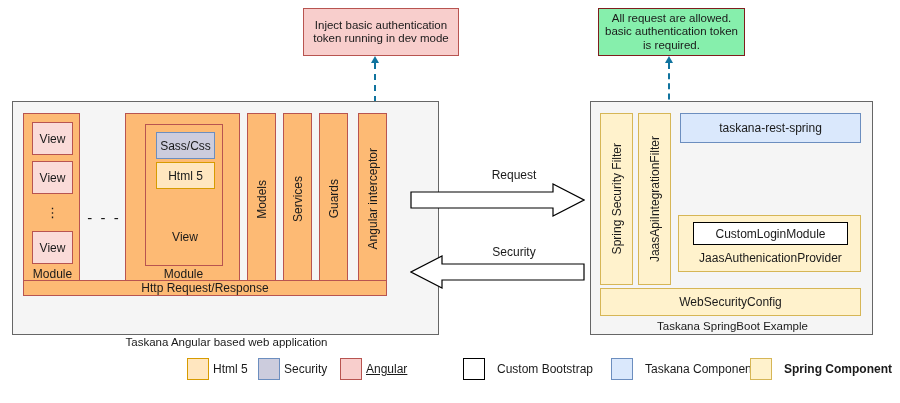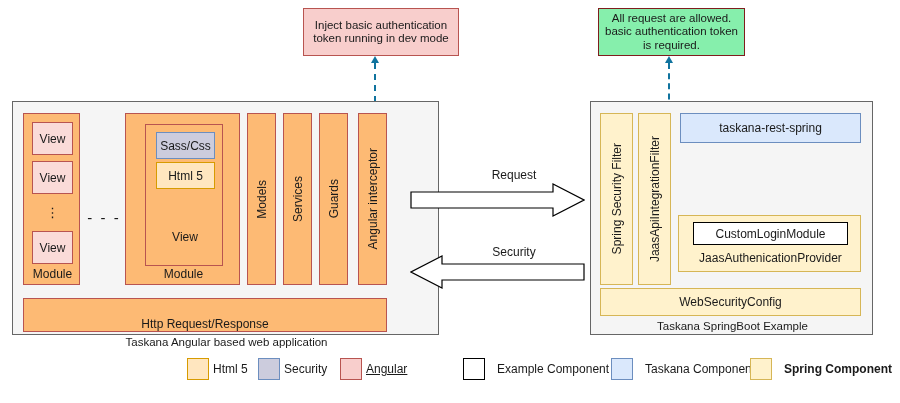--- a/index.html
+++ b/index.html
@@ -121,21 +121,21 @@
   <div class="abs ang ctr" style="left:270px;top:11px;width:29px;height:172px;">
     <span class="vtext f12">Services</span>
   </div>
   <div class="abs ang ctr" style="left:306px;top:11px;width:29px;height:172px;">
     <span class="vtext f12">Guards</span>
   </div>
   <div class="abs ang ctr" style="left:345px;top:11px;width:29px;height:172px;">
     <span class="vtext f12">Angular interceptor</span>
   </div>
 
-  <div class="abs ang ctr f12" style="left:10px;top:196px;width:364px;height:34px;align-items:flex-end;">
+  <div class="abs ang ctr f12" style="left:10px;top:178px;width:364px;height:16px;align-items:flex-end;">
     <span>Http Request/Response</span>
   </div>
 
   <div class="abs ctr panel-caption" style="left:0;top:214px;width:427px;height:20px;margin-top:16px;">
     <span>Taskana Angular based web application</span>
   </div>
 </div>
 
 <div class="abs ctr f12" style="left:440px;top:167px;width:148px;height:16px;">
   <span>Request</span>
@@ -188,20 +188,20 @@
   <div class="abs sw" style="left:187px;top:0;background:#ffe6bf;border:1px solid #d79b00;"></div>
   <div class="abs legend-label" style="left:213px;top:4px;"><span>Html 5</span></div>
 
   <div class="abs sw" style="left:258px;top:0;background:#ccccdd;border:1px solid #6c8ebf;"></div>
   <div class="abs legend-label" style="left:284px;top:4px;"><span>Security</span></div>
 
   <div class="abs sw" style="left:340px;top:0;background:#f8cecc;border:1px solid #b85450;"></div>
   <div class="abs legend-label" style="left:366px;top:4px;text-decoration:underline;"><span>Angular</span></div>
 
   <div class="abs sw" style="left:463px;top:0;background:#ffffff;border:1px solid #000000;"></div>
-  <div class="abs legend-label" style="left:497px;top:4px;"><span>Example Component</span></div>
+  <div class="abs legend-label" style="left:497px;top:4px;"><span>Custom Bootstrap</span></div>
 
   <div class="abs sw" style="left:611px;top:0;background:#dae8fc;border:1px solid #6c8ebf;"></div>
   <div class="abs legend-label" style="left:645px;top:4px;"><span>Taskana Component</span></div>
 
   <div class="abs sw" style="left:750px;top:0;background:#fff2cc;border:1px solid #d6b656;"></div>
   <div class="abs legend-label" style="left:784px;top:4px;font-weight:bold;"><span>Spring Component</span></div>
 </div>
 
 </body></html>

